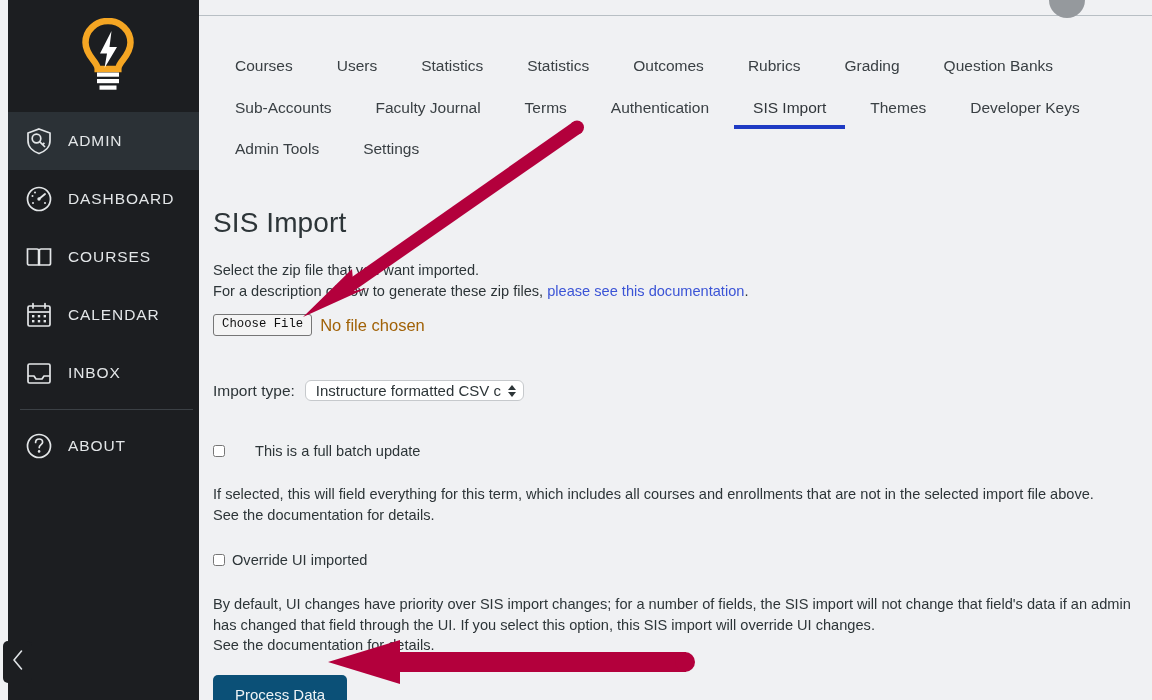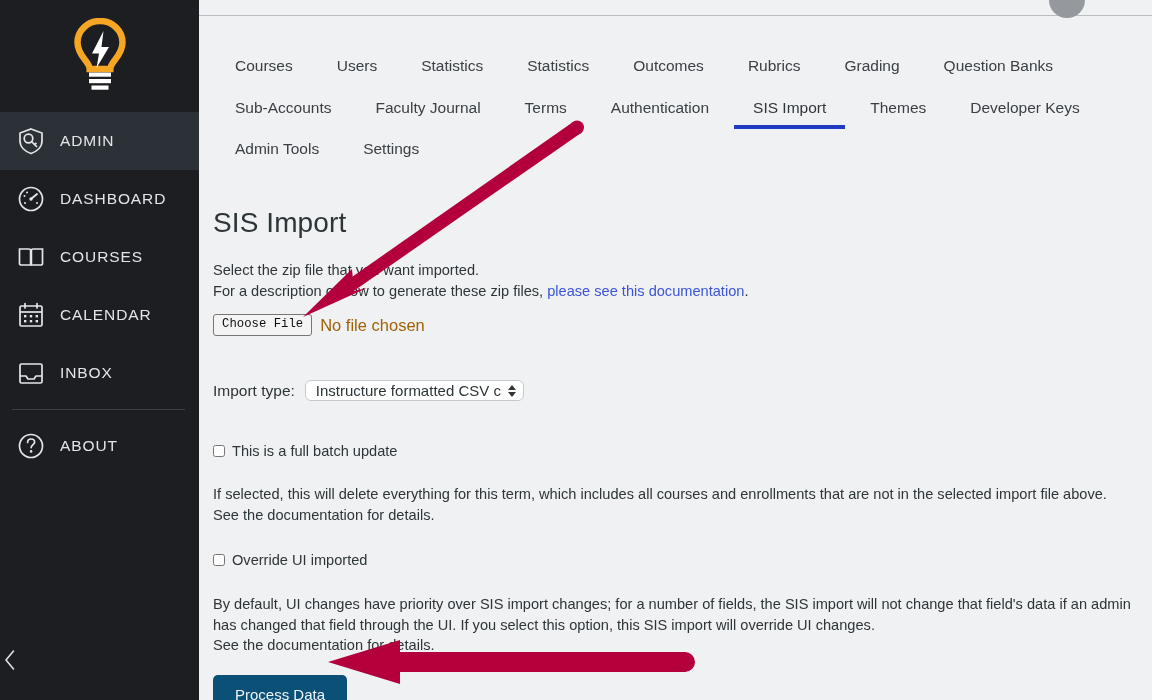--- a/index.html
+++ b/index.html
@@ -7,21 +7,21 @@
     width: 1152px; height: 700px;
     overflow: hidden;
     background: #f0f1f3;
     font-family: "Liberation Sans", sans-serif;
     -webkit-font-smoothing: antialiased;
   }
   #root { position: relative; width: 1152px; height: 700px; }
 
   
   #sidebar {
-    position: absolute; left: 0; top: 0;
+    position: absolute; left: 8px; top: 0;
     width: 199px; height: 700px;
     background: #1c1e21;
     color: #e8eaec;
   }
   #logo-wrap {
     height: 112px;
     display: flex; align-items: center; justify-content: center;
   }
   #nav-list { display: block; }
   .nav-item {
@@ -183,21 +183,21 @@
   .check-row {
     display: flex; align-items: center;
     font-size: 14.6px;
     color: #2d3538;
   }
   .check-row input[type=checkbox] {
     width: 12px; height: 12px;
     margin: 0 7px 0 0;
     cursor: pointer;
   }
-  #batch-row { margin-top: 42px; }
+  #batch-row { margin-top: 42px; gap: 23px; }
   #override-row { margin-top: 27px; }
   #batch-desc { margin-top: 25px; }
   #override-desc { margin-top: 26px; }
 
   #process-data-btn {
     margin-top: 19px;
     display: inline-block;
     background: #0b5077;
     color: #eef3f6;
     font-size: 15px;
@@ -393,21 +393,21 @@
           </span>
         </div>
       </div>
 
       <label class="check-row" id="batch-row">
         <input type="checkbox" style="">
         <span>This is a full batch update</span>
       </label>
 
       <div id="batch-desc">
-        <div class="para">If selected, this will delete everything for this term, which includes all courses and enrollments that are not in the selected import file above.</div>
+        <div class="para">If selected, this will field everything for this term, which includes all courses and enrollments that are not in the selected import file above.</div>
         <div class="para">See the documentation for details.</div>
       </div>
 
       <label class="check-row" id="override-row">
         <input type="checkbox" style="">
         <span>Override UI imported</span>
       </label>
 
       <div id="override-desc">
         <div class="para">By default, UI changes have priority over SIS import changes; for a number of fields, the SIS import will not change that field's data if an admin</div>

